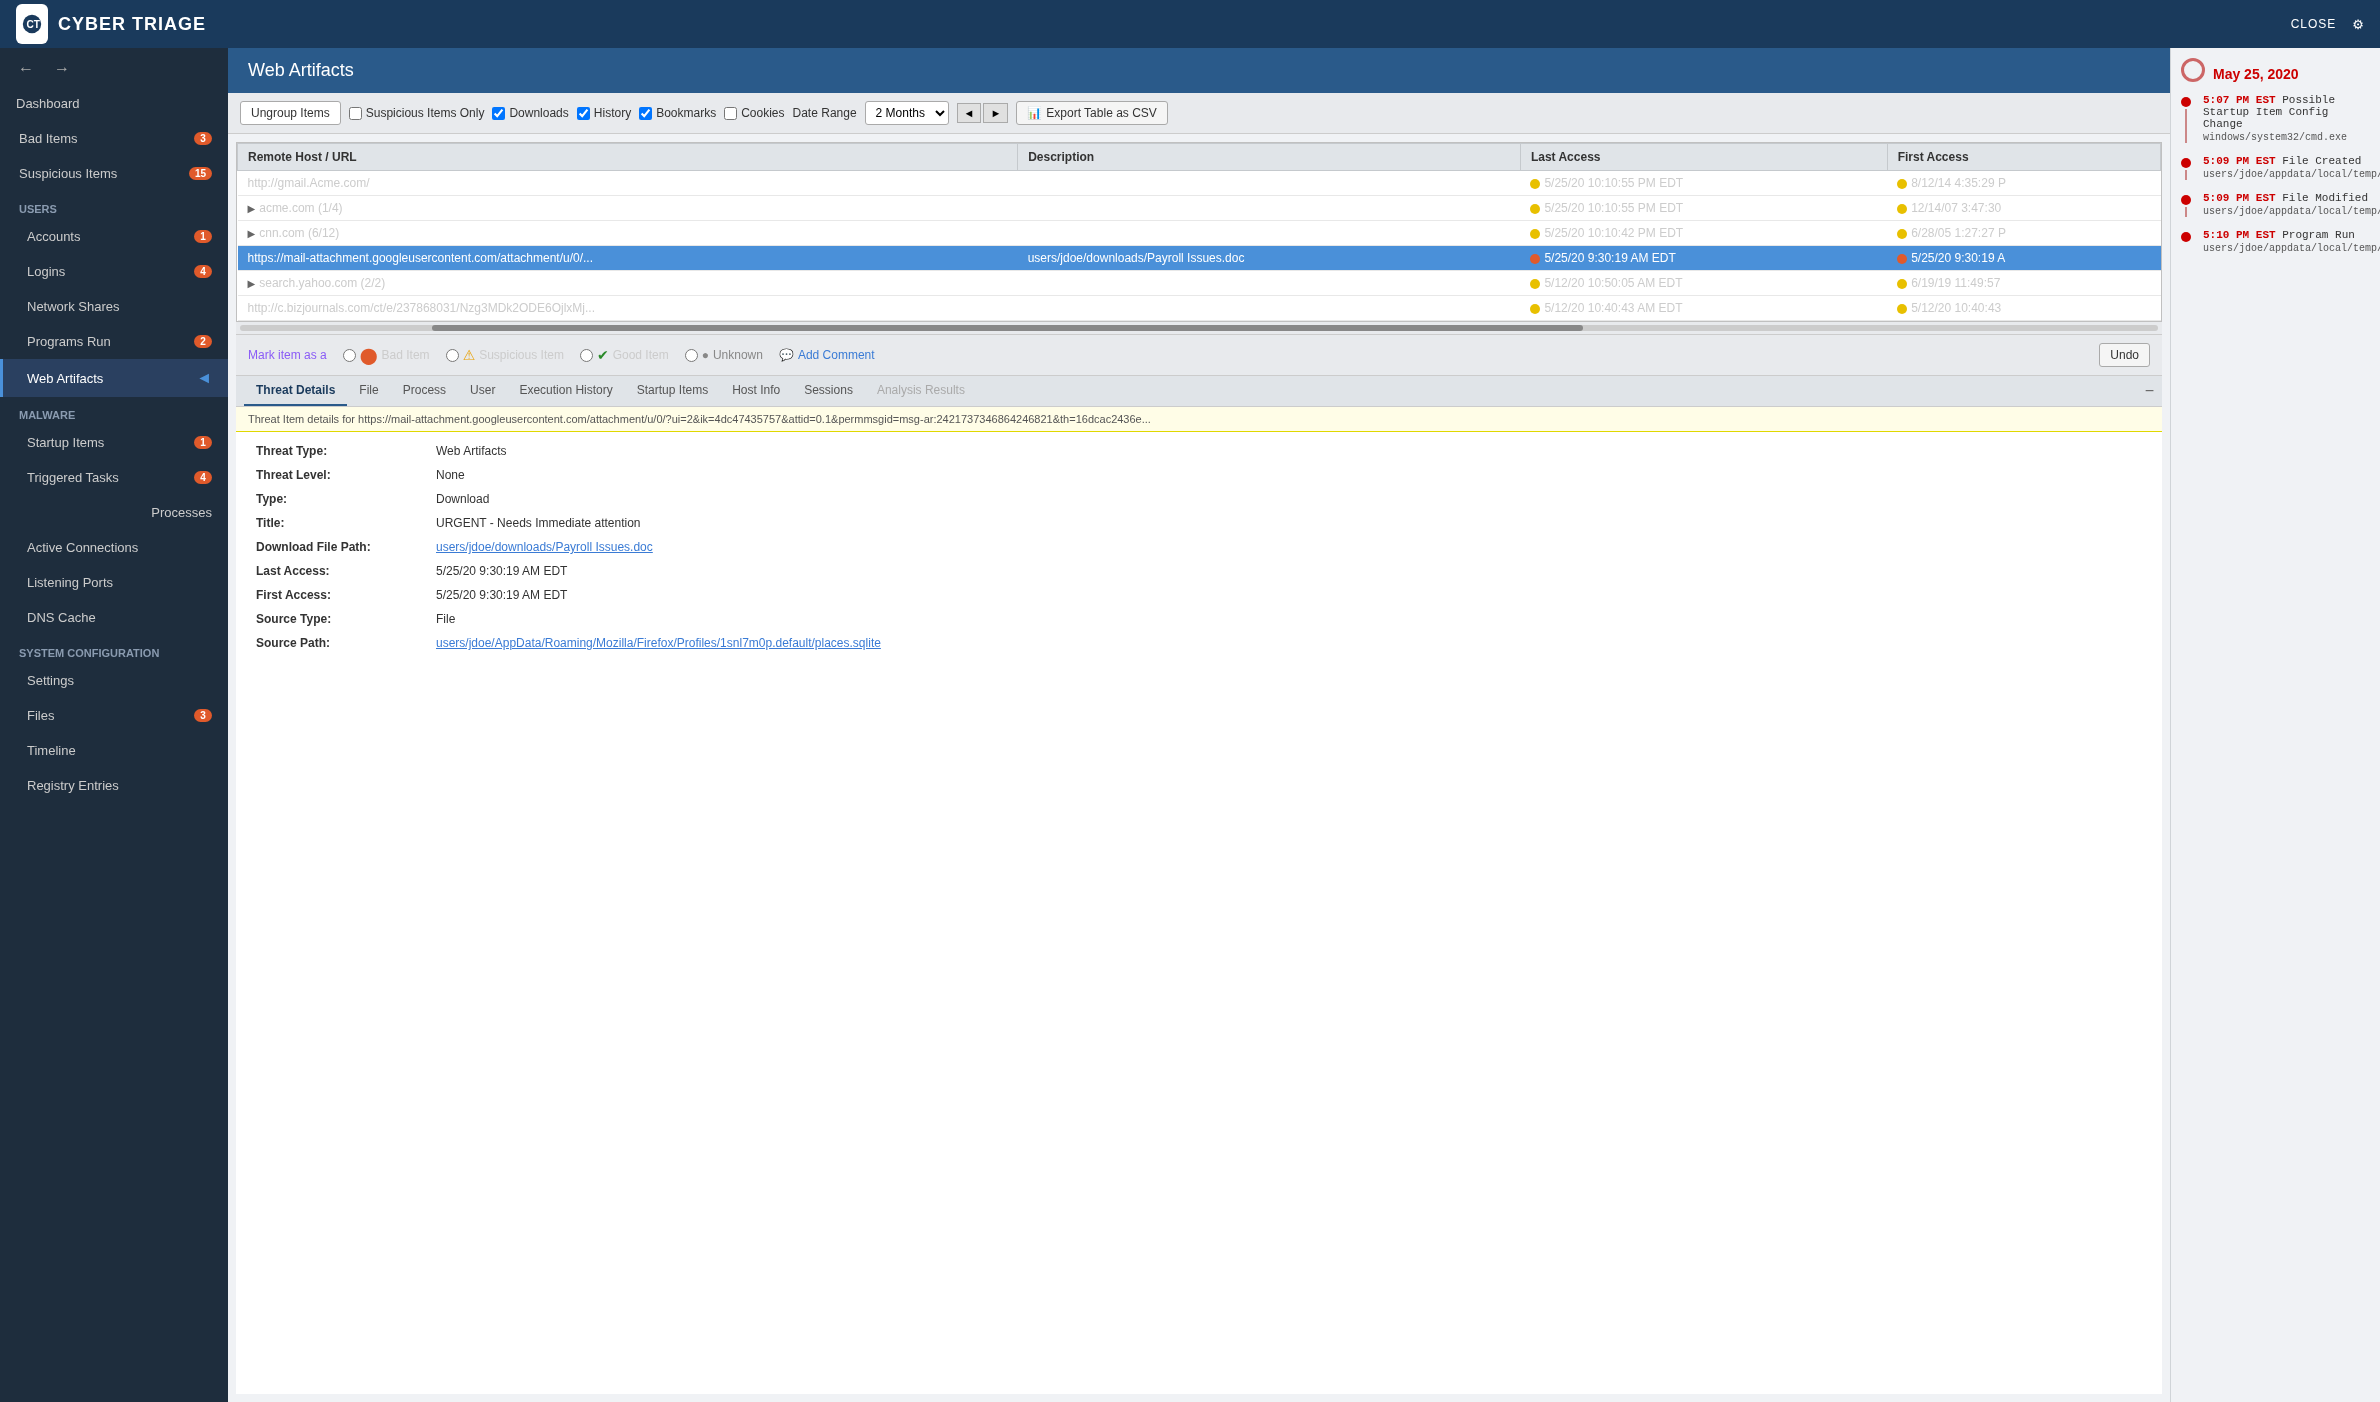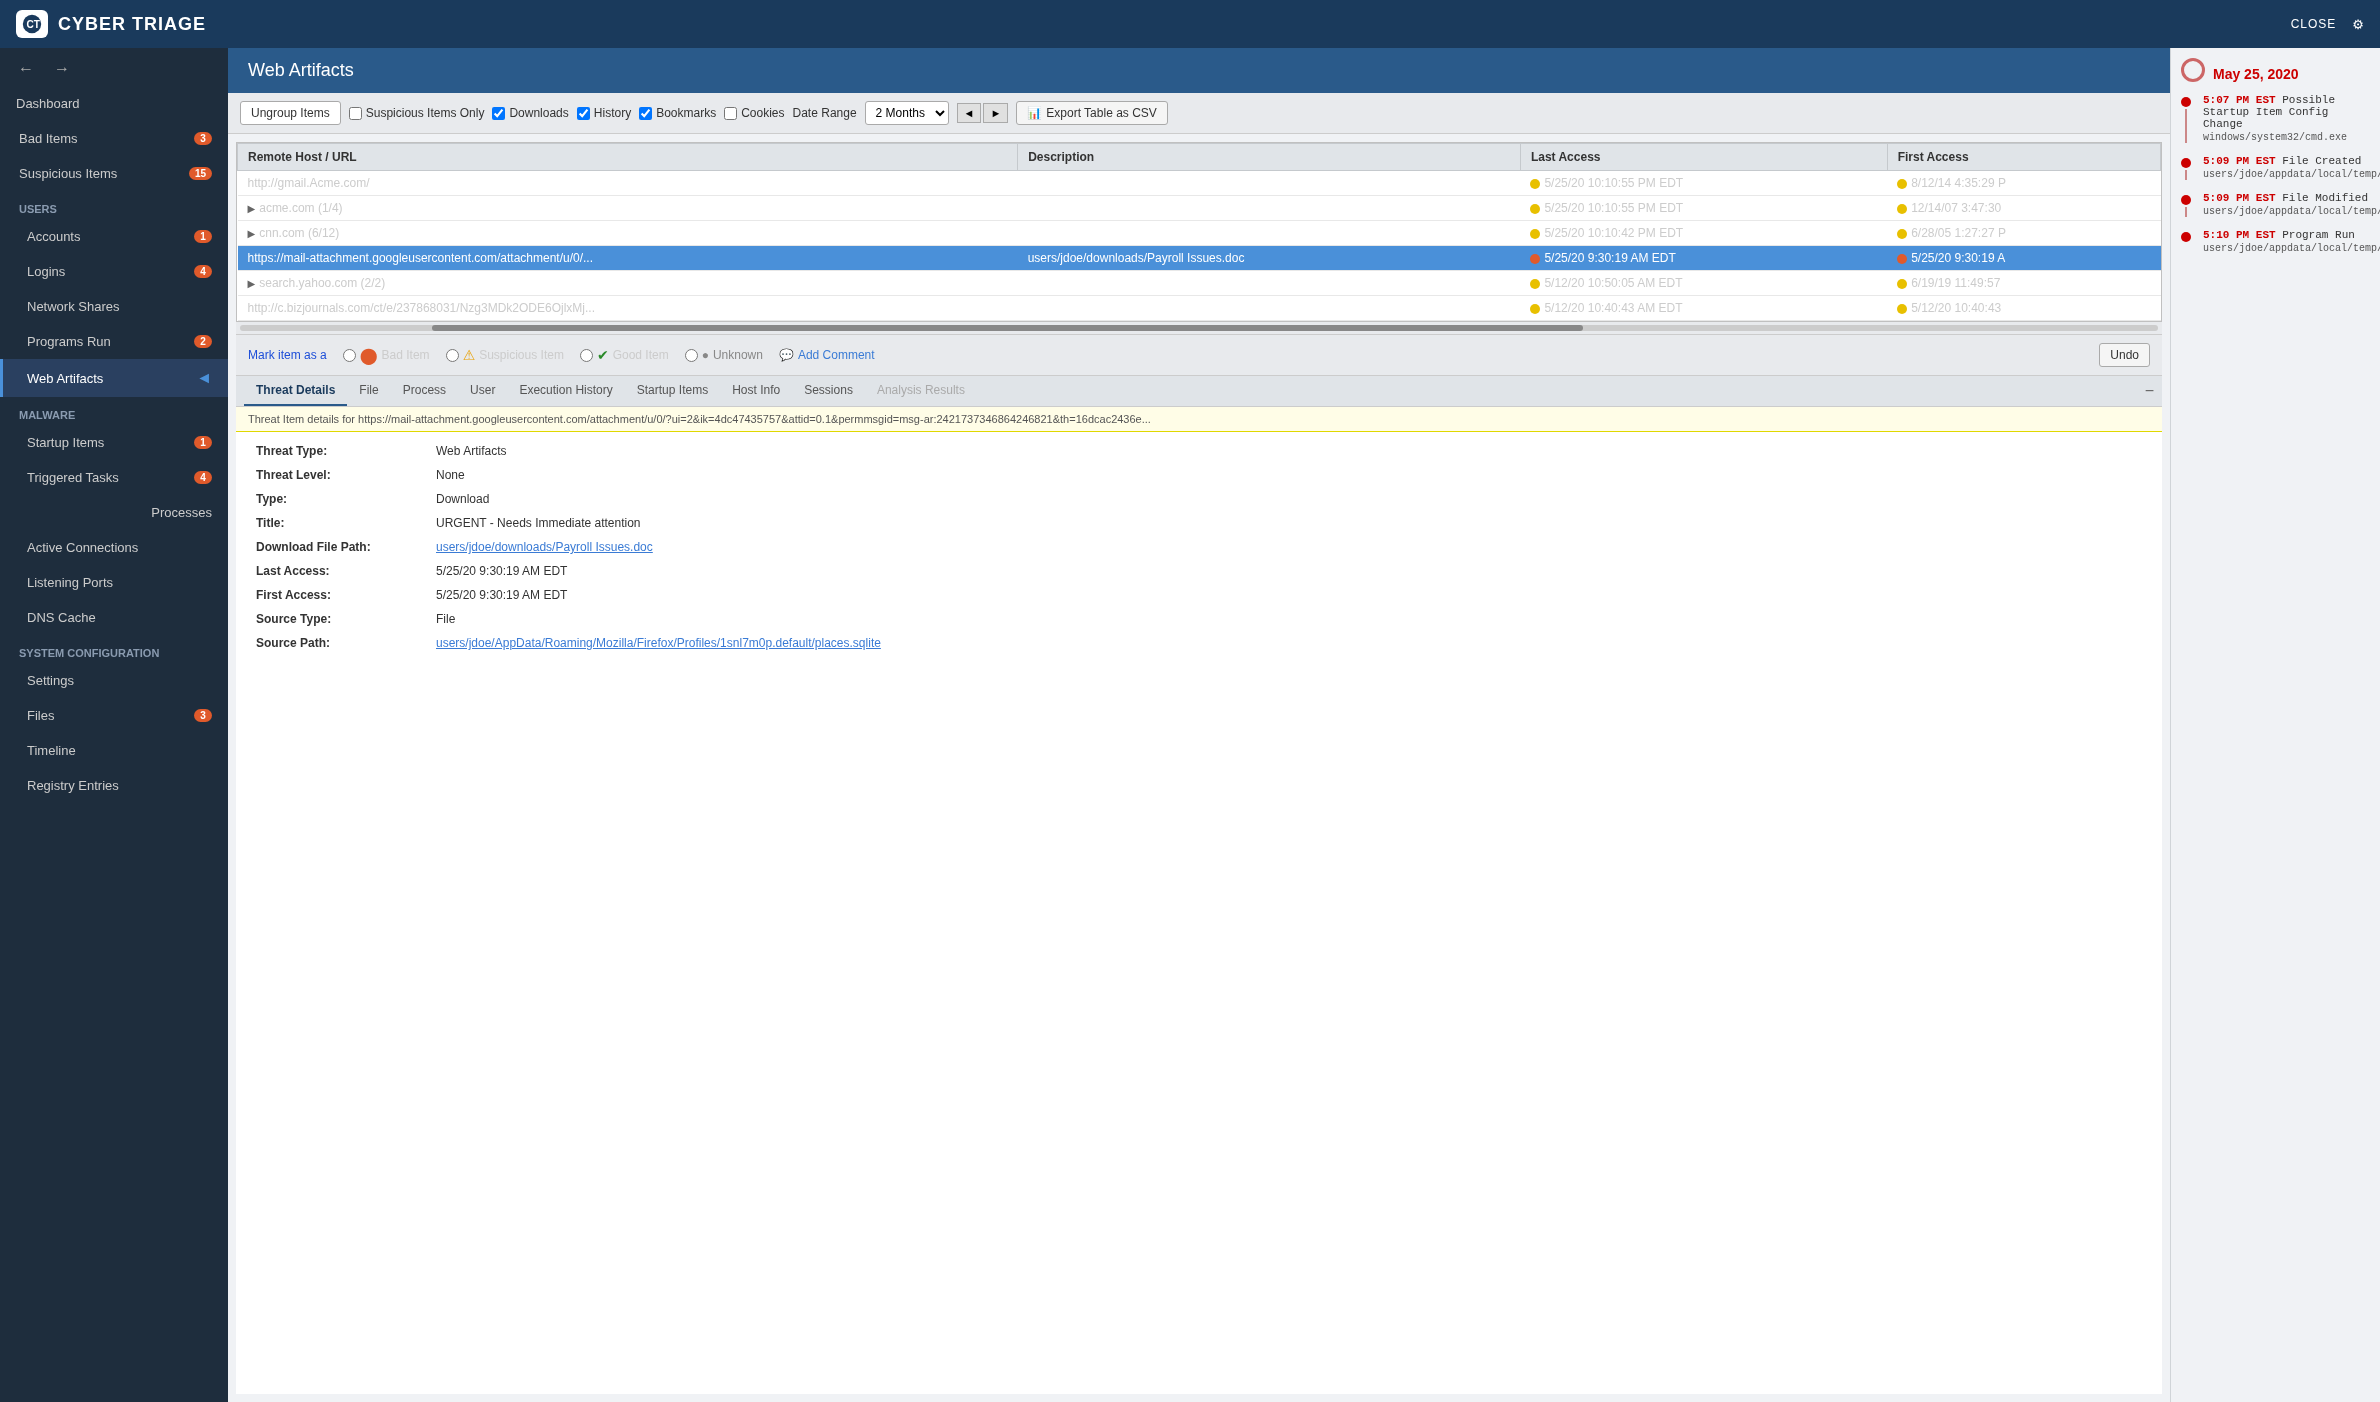--- a/index.html
+++ b/index.html
@@ -1,21 +1,21 @@
 <!DOCTYPE html>
 <html><head>
   <meta charset="utf-8">
   <style>
     * { box-sizing: border-box; margin: 0; padding: 0; }
     body { font-family: 'Segoe UI', Arial, sans-serif; font-size: 13px; background: #1a2a3a; color: #ccc; height: 100vh; overflow: hidden; display: flex; flex-direction: column; }
 
     
     .topbar { background: #1a3a5c; display: flex; align-items: center; justify-content: space-between; padding: 0 16px; height: 48px; flex-shrink: 0; }
     .topbar-left { display: flex; align-items: center; gap: 10px; }
-    .logo-icon { width: 32px; height: 28px; background: #fff; border-radius: 6px; display: flex; align-items: center; justify-content: center; }
+    .logo-icon { width: 32px; height: 40px; background: #fff; border-radius: 6px; display: flex; align-items: center; justify-content: center; }
     .logo-icon svg { width: 22px; height: 22px; }
     .app-title { color: #fff; font-size: 18px; font-weight: bold; letter-spacing: 1px; }
     .topbar-right { display: flex; align-items: center; gap: 16px; }
     .close-btn { color: #fff; font-size: 12px; letter-spacing: 1px; cursor: pointer; }
     .settings-btn { color: #fff; cursor: pointer; }
 
     
     .main-layout { display: flex; flex: 1; overflow: hidden; }
 
     
@@ -53,21 +53,21 @@
     .data-table tbody tr.selected { background: #4a90d9; color: #fff; }
     .data-table tbody tr.selected td { color: #fff; }
     .data-table tbody td { padding: 5px 10px; white-space: nowrap; overflow: hidden; max-width: 400px; text-overflow: ellipsis; }
     .expand-btn { cursor: pointer; color: #666; font-size: 10px; margin-right: 4px; }
     .dot { display: inline-block; width: 10px; height: 10px; border-radius: 50%; margin-right: 4px; vertical-align: middle; }
     .dot.yellow { background: #e8c000; }
     .dot.orange { background: #e05a2b; }
 
     
     .mark-item-row { background: #e8eaed; padding: 8px 12px; display: flex; align-items: center; gap: 16px; border-top: 1px solid #ccc; border-bottom: 1px solid #ccc; }
-    .mark-label { color: #1d4ed8; font-size: 12px; }
+    .mark-label { color: #8b5cf6; font-size: 12px; }
     .mark-option { display: flex; align-items: center; gap: 4px; cursor: pointer; font-size: 12px; }
     .mark-option input[type=radio] { cursor: pointer; }
     .add-comment { color: #3a7bd5; cursor: pointer; font-size: 12px; display: flex; align-items: center; gap: 4px; }
     .undo-btn { margin-left: auto; background: #f5f5f5; border: 1px solid #aaa; border-radius: 3px; padding: 4px 10px; cursor: pointer; font-size: 12px; color: #333; }
 
     
     .detail-section { background: #fff; flex: 1; display: flex; flex-direction: column; overflow: hidden; }
     .detail-tabs { display: flex; background: #e0e4e8; border-bottom: 1px solid #ccc; padding: 0 8px; flex-shrink: 0; align-items: center; }
     .detail-tab { padding: 7px 12px; cursor: pointer; font-size: 12px; color: #555; border-bottom: 2px solid transparent; white-space: nowrap; }
     .detail-tab.active { color: #1a3a5c; border-bottom: 2px solid #2a5a8a; font-weight: bold; }

